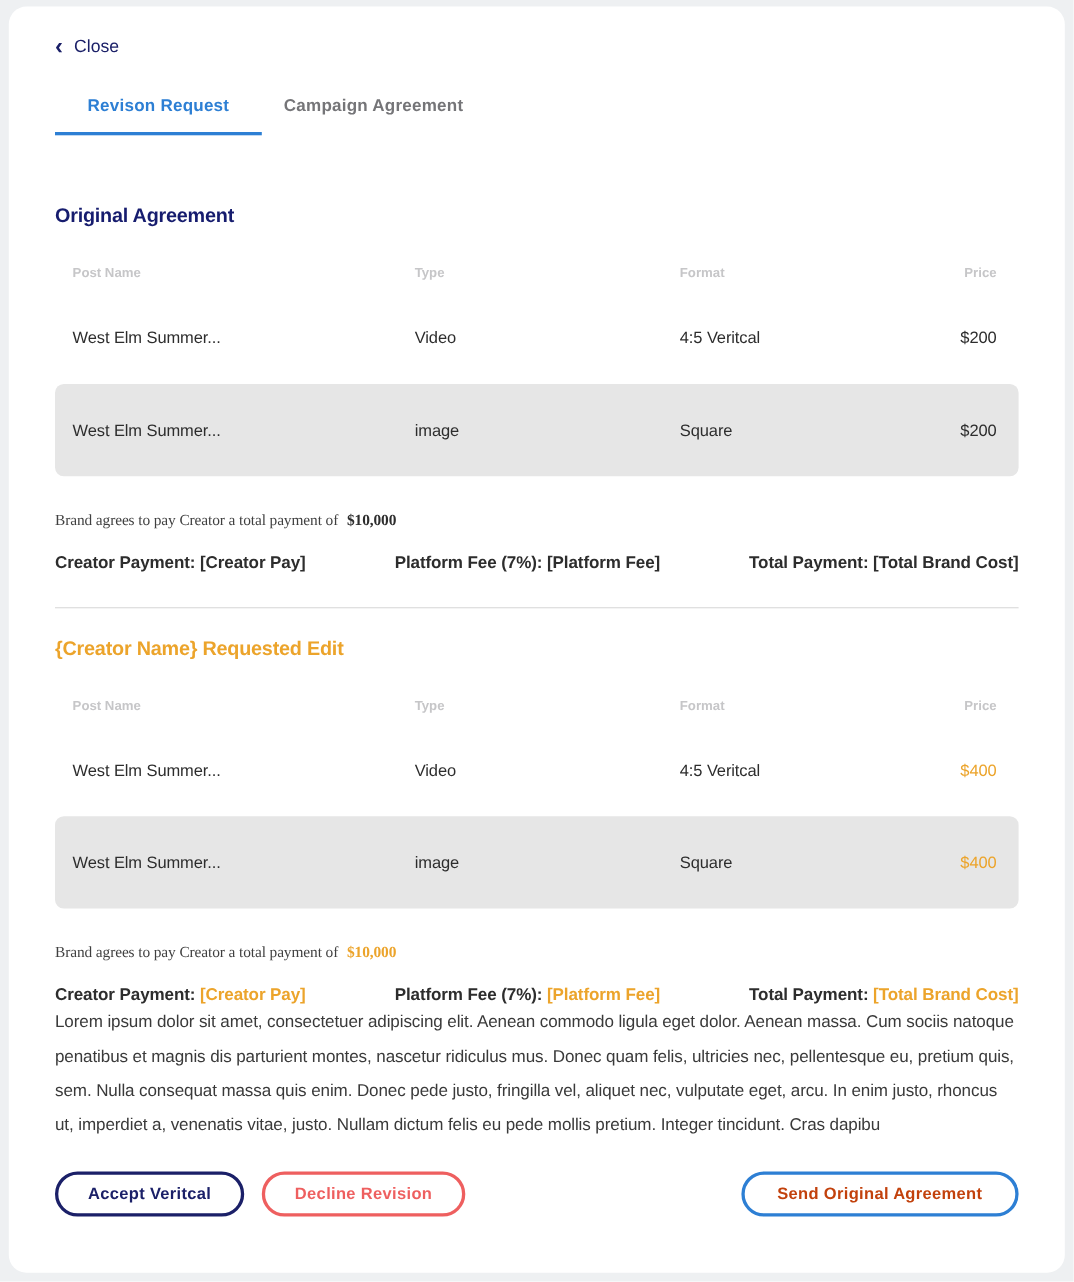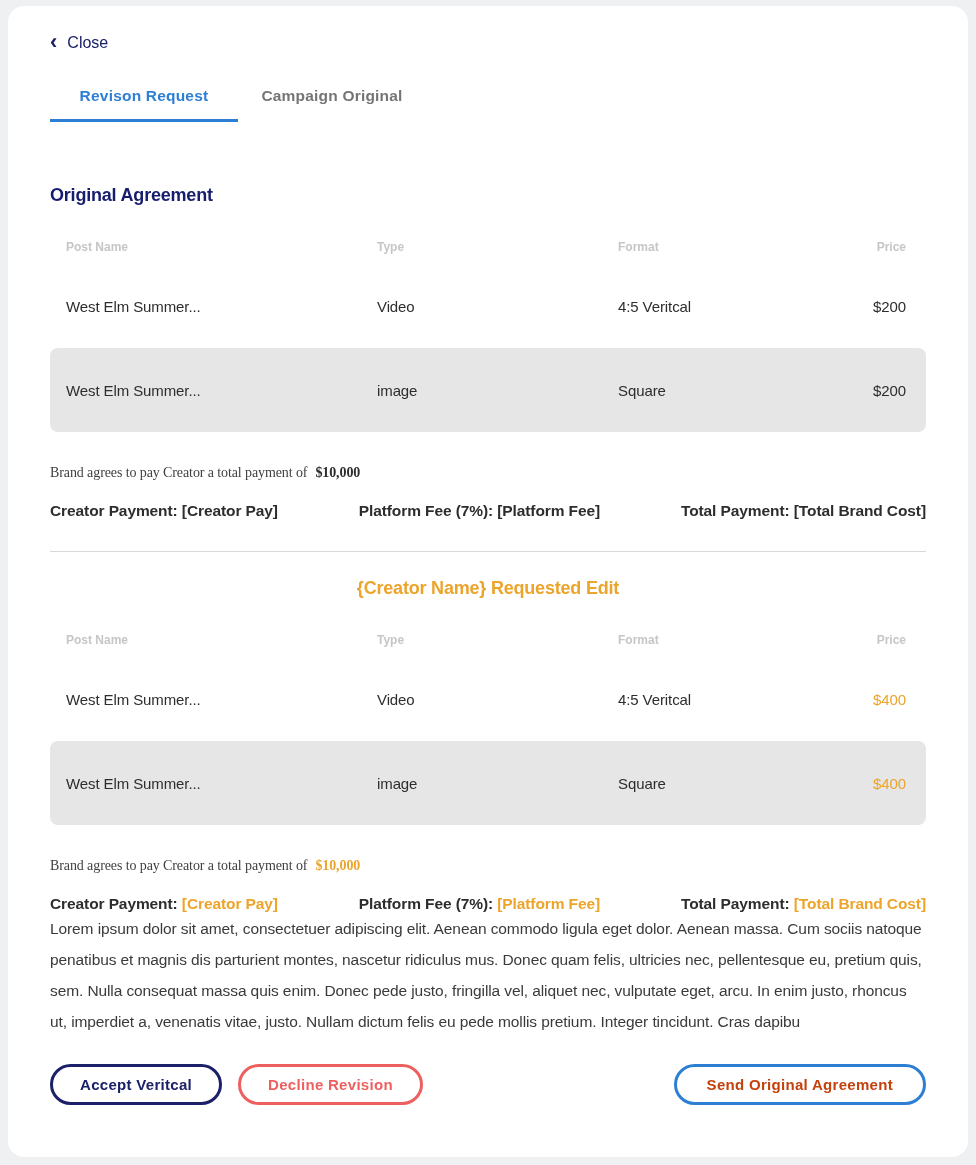--- a/index.html
+++ b/index.html
@@ -42,21 +42,21 @@
     font-weight: 700;
     padding: 0 20px 14px 20px;
     letter-spacing: 0.2px;
     cursor: pointer;
   }
   .tab.active { color: #2d7fd4; border-bottom: 3px solid #2d7fd4; }
   .tab.inactive { color: #757578; border-bottom: 3px solid transparent; }
   
   .section-title { font-size: 18px; font-weight: 700; letter-spacing: -0.2px; }
   .section-title.navy { color: #161c6e; margin-top: 63px; }
-  .section-title.orange { color: #eca42b; margin-top: 26px; text-align: center; }
+  .section-title.orange { color: #eca42b; margin-top: 26px; }
   
   .tbl { margin-top: 24px; }
   .tbl-row {
     display: grid;
     grid-template-columns: 311px 241px 238px 1fr;
     align-items: center;
     padding: 0 20px 0 16px;
   }
   .tbl-head { height: 34px; color: #c6c6c8; font-size: 12px; font-weight: 700; }
   .tbl-data { height: 84px; font-size: 15px; font-weight: 400; color: #2d2d2d; letter-spacing: -0.1px; }
@@ -113,21 +113,21 @@
     <span class="chevron">‹</span>
     <span>Close</span>
   </div>
 
   
   <div class="tabs">
     <div class="tab active">
       <span>Revison Request</span>
     </div>
     <div class="tab inactive">
-      <span>Campaign Original</span>
+      <span>Campaign Agreement</span>
     </div>
   </div>
 
   
   <h2 class="section-title navy">Original Agreement</h2>
 
   <div class="tbl">
     <div class="tbl-row tbl-head">
       <span>Post Name</span>
       <span>Type</span>

